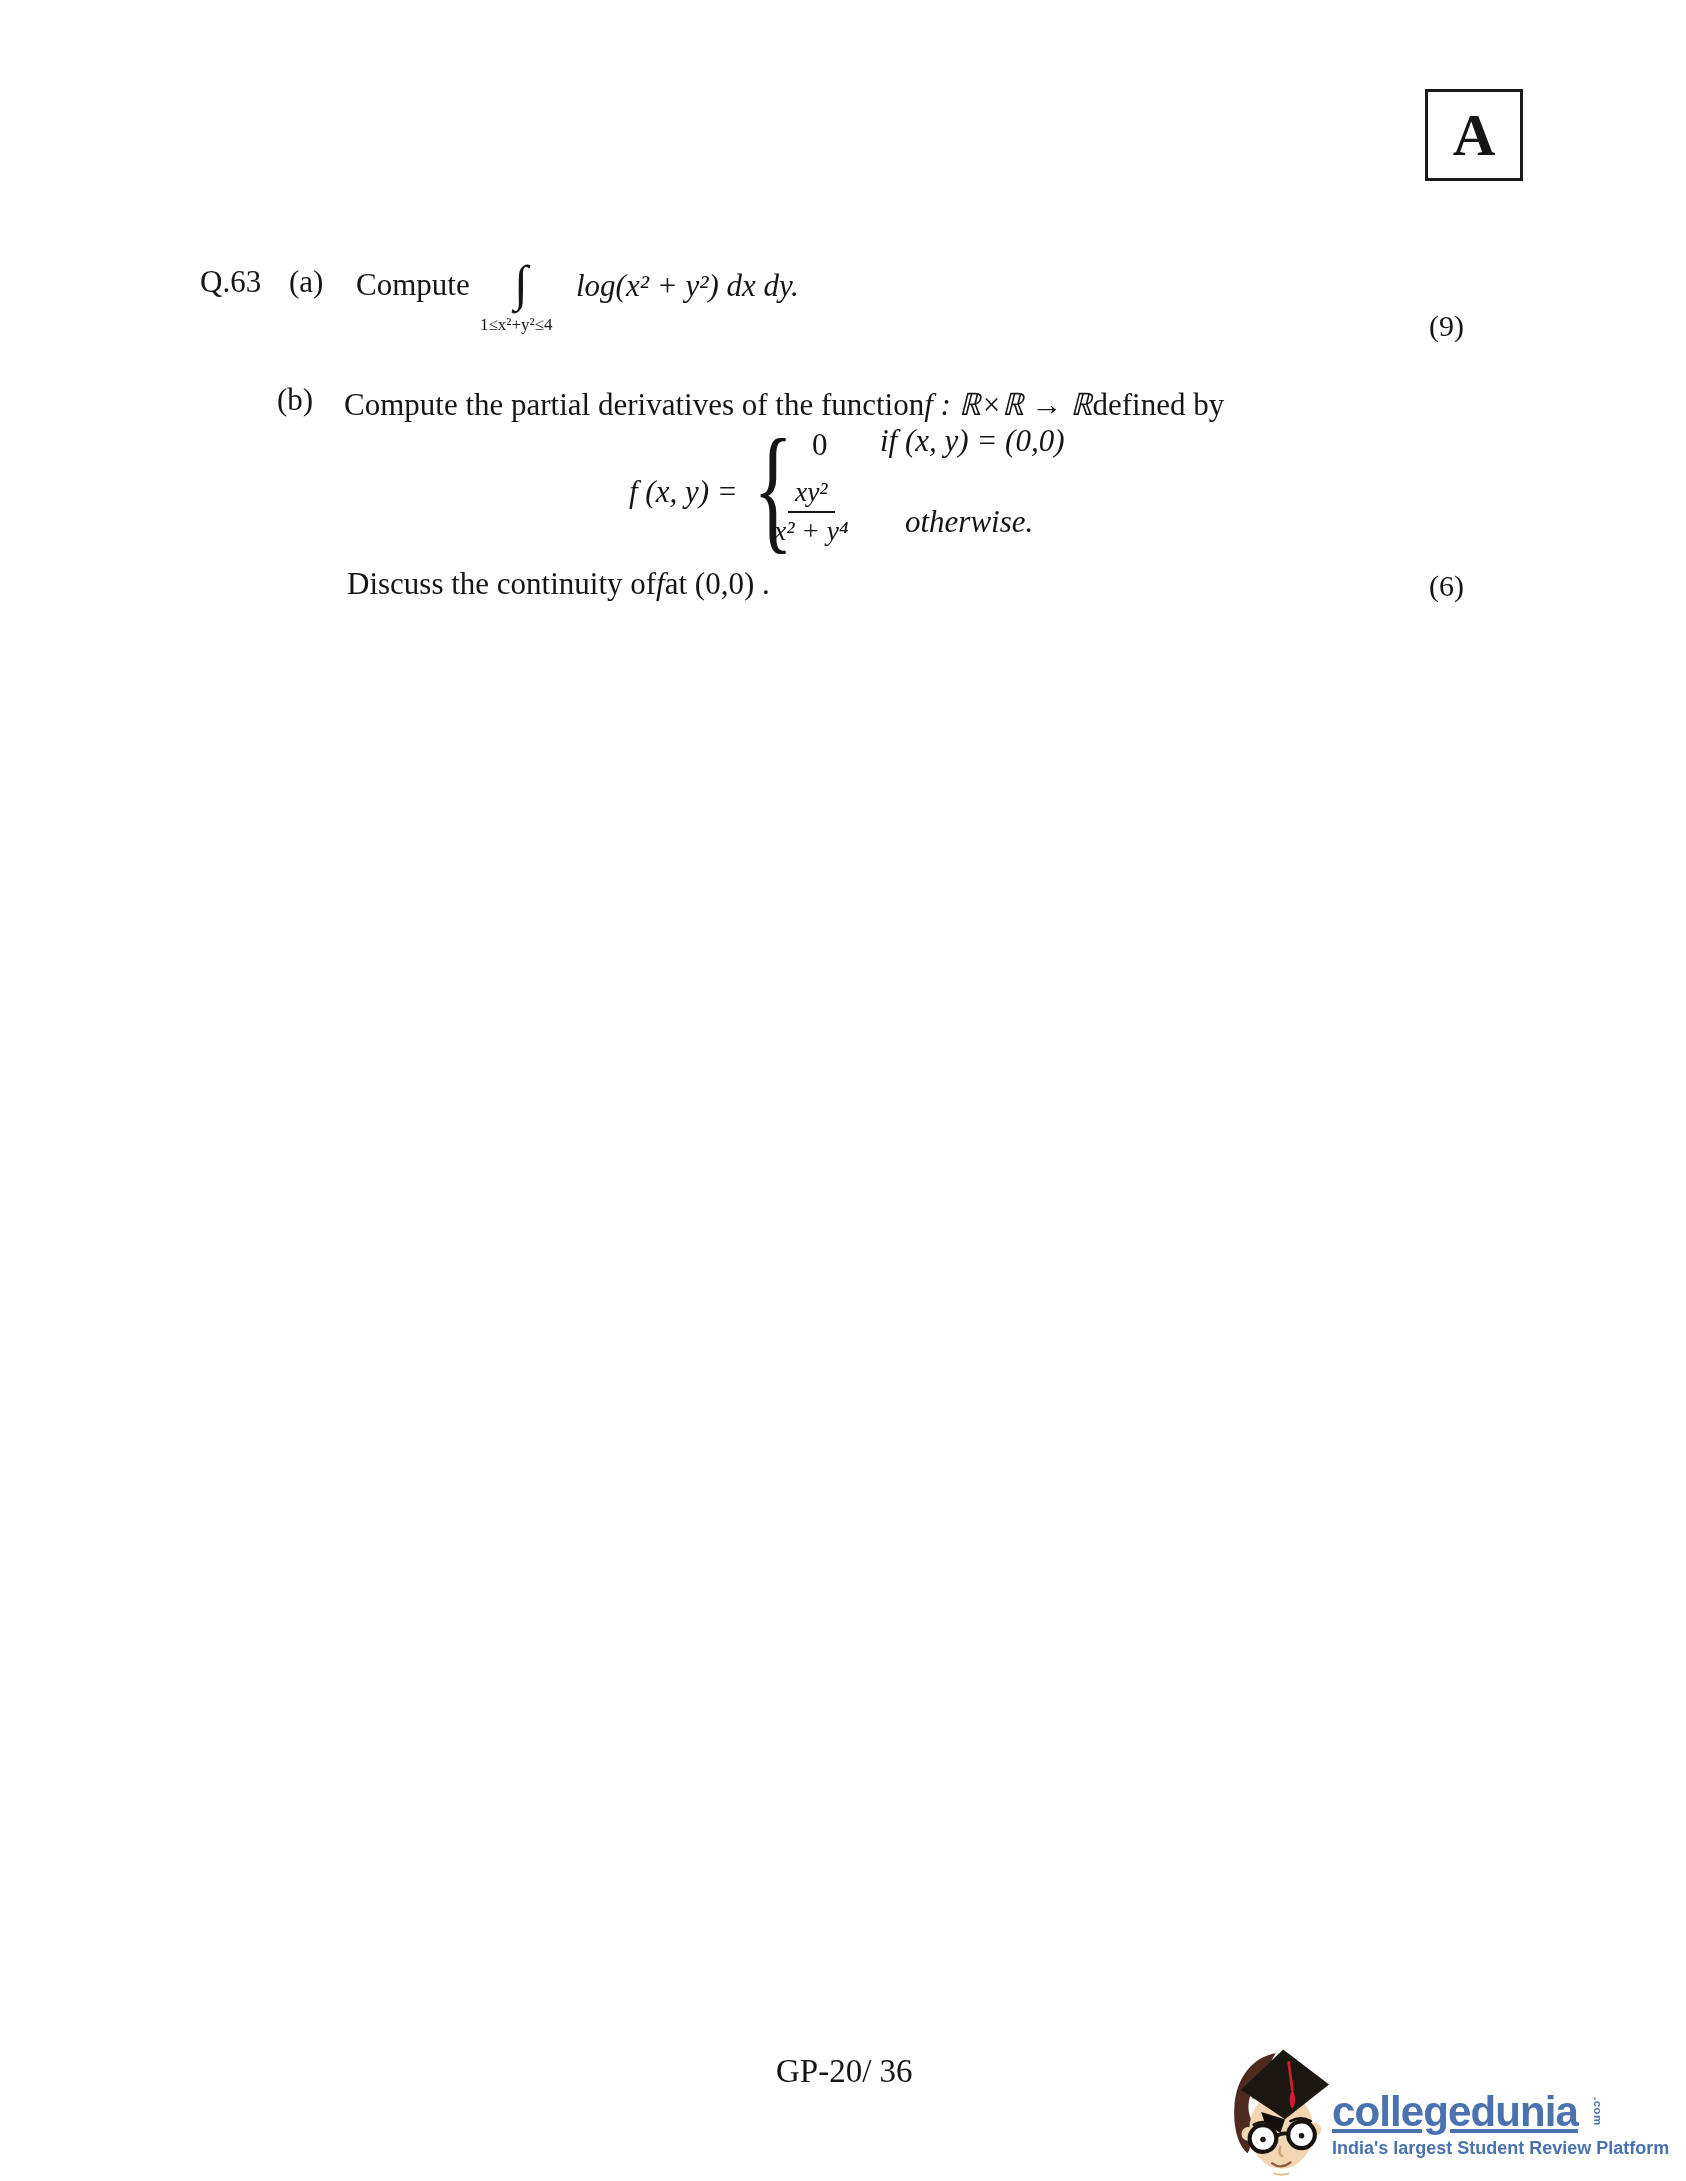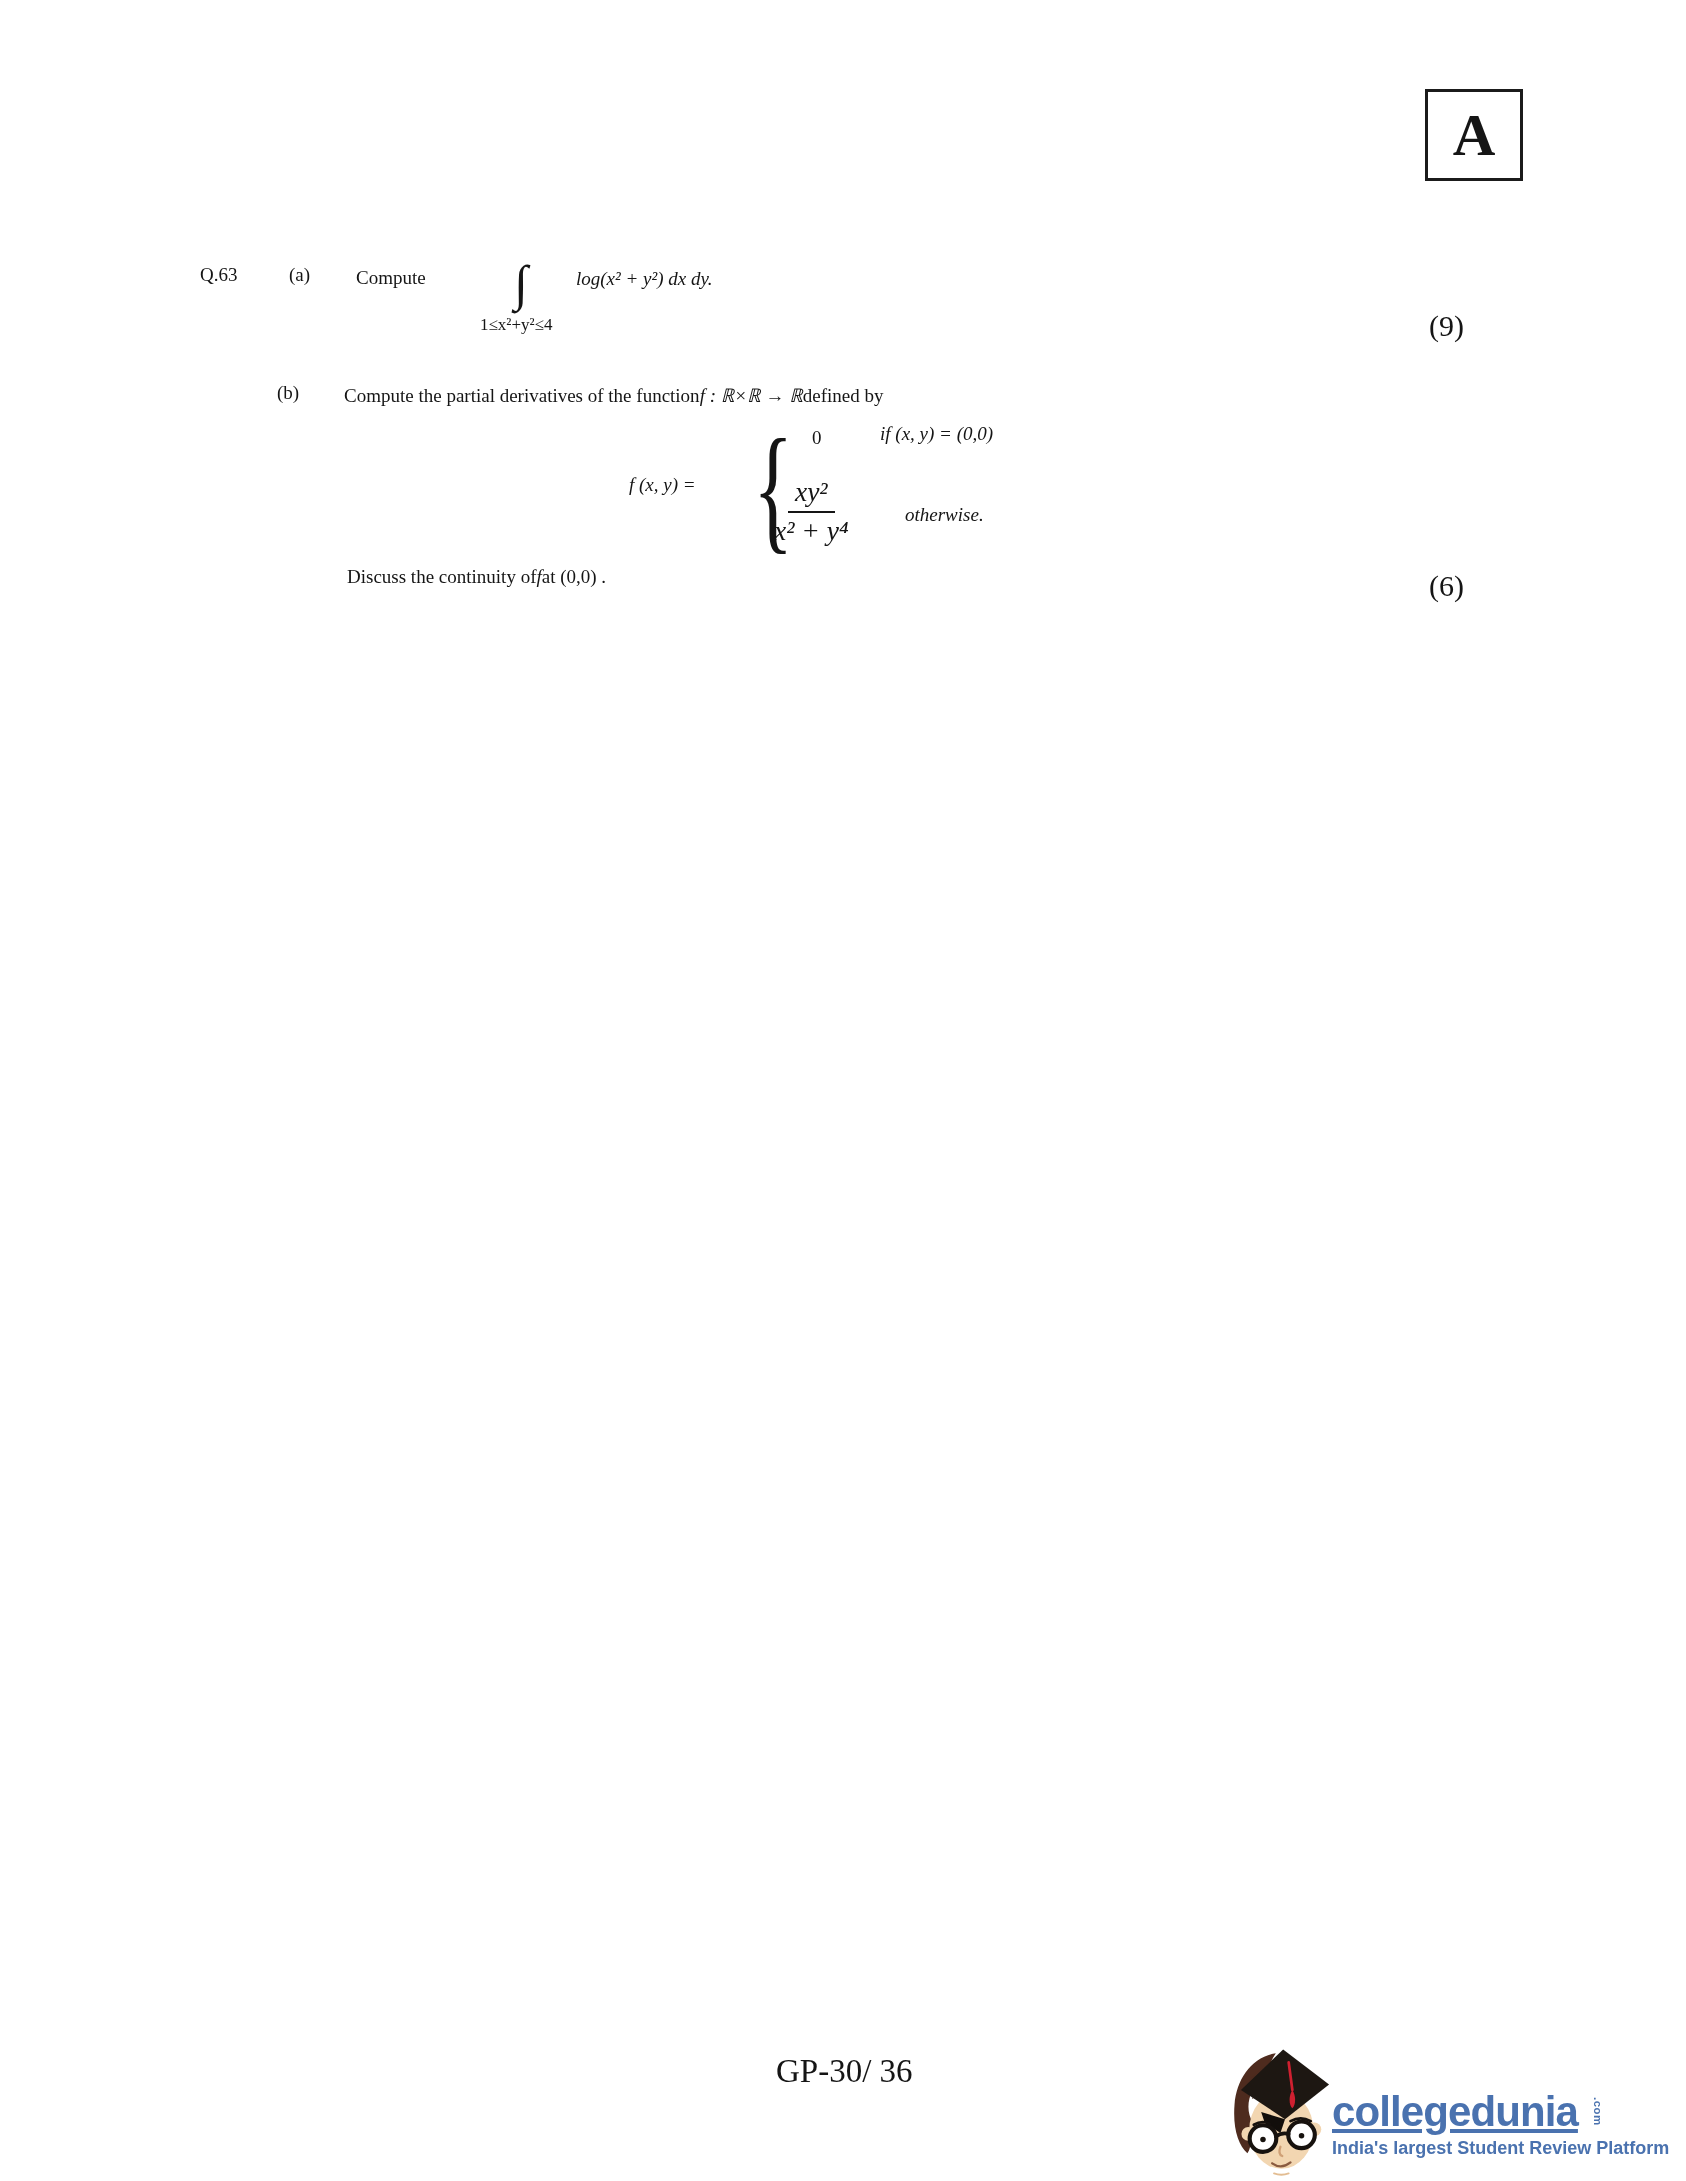--- a/index.html
+++ b/index.html
@@ -1,21 +1,21 @@
 <!DOCTYPE html>
 <html style="--brand: #4a72af; --tassel: #cf2030;font-size:14.7px"><head>
 <meta charset="utf-8">
 <style>
   html,body { margin:0; padding:0; background:#ffffff; }
   .page {
     position:relative; width:1686px; height:2182px; background:#ffffff;
     font-family:"Liberation Serif","DejaVu Serif",serif; color:#151515; overflow:hidden;
   }
   .abs { position:absolute; white-space:nowrap; }
-  .t31 { font-size:19px; }
+  .t31 { font-size:31px; }
   .t33 { font-size:30px; }
   .math { font-style:italic; }
 
   
   .version-box {
     position:absolute; left:1425px; top:89px; width:92px; height:86px;
     border:3.7px solid #1b1b1b; display:flex; align-items:center; justify-content:center;
   }
   .version-box span { font-size:59px; font-weight:bold; line-height:1; }
 
@@ -84,21 +84,21 @@
   </div>
   <div class="abs t31 math" style="left:905px; top:504px;">otherwise.</div>
 
   <div class="abs t31 line-flex" style="left:347px; top:566px;">
     <span>Discuss the continuity of</span>
     <span class="math">f</span>
     <span>at (0,0) .</span>
   </div>
   <div class="abs t33" style="left:1429px; top:569px;">(6)</div>
 
-  <div class="abs footer-code" style="left:776px; top:2053px;">GP-30/ 36</div>
+  <div class="abs footer-code" style="left:776px; top:2053px;">GP-20/ 36</div>
 
   <div>
     <svg class="abs" style="left:1228px; top:2044px;" width="103" height="134" viewBox="0 0 112 146" aria-hidden="true">
       <path d="M52,10 C26,14 9,38 7,66 C5,92 11,110 21,119 C27,112 23,97 27,86 C17,70 23,46 40,38 C43,28 47,17 52,10 Z" fill="#4e2b1e"></path>
       <path d="M20,46 C28,30 44,20 58,18 C50,28 48,34 50,40 C38,38 27,41 20,46 Z" fill="#4e2b1e"></path>
       <circle cx="22" cy="98" r="7.5" fill="#f2d6b1"></circle>
       <circle cx="94" cy="93" r="7.5" fill="#f2d6b1"></circle>
       <ellipse cx="58" cy="94" rx="35" ry="42" fill="#f2d6b1"></ellipse>
       <path d="M26,60 C32,44 46,36 60,36 C54,46 52,54 55,60 C44,54 33,56 26,60 Z" fill="#4e2b1e"></path>
       <polygon points="14,50 60,6 110,44 62,82" fill="#1d1712"></polygon>

